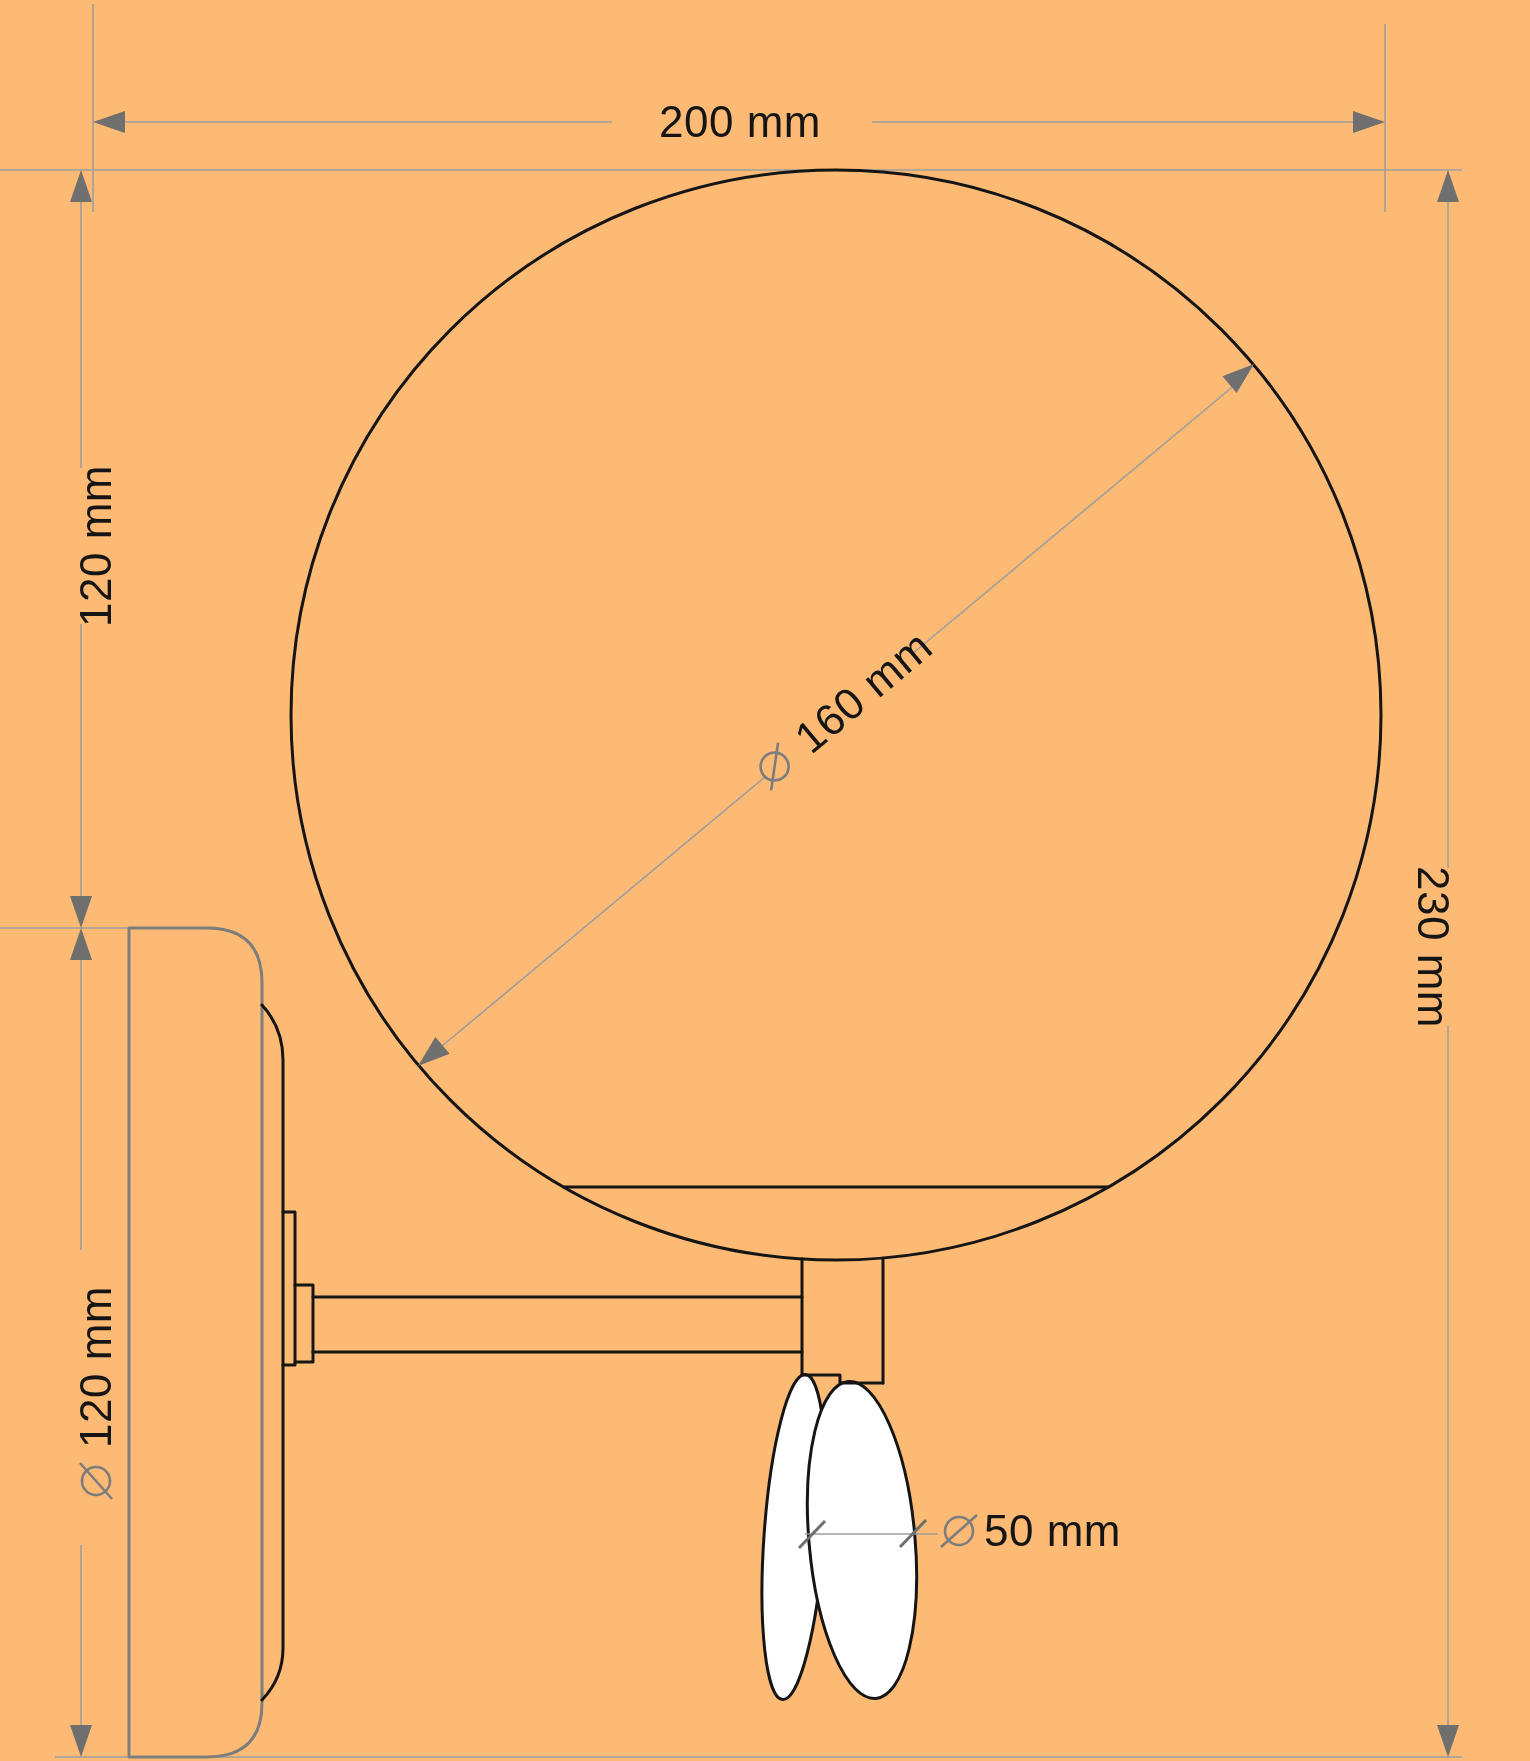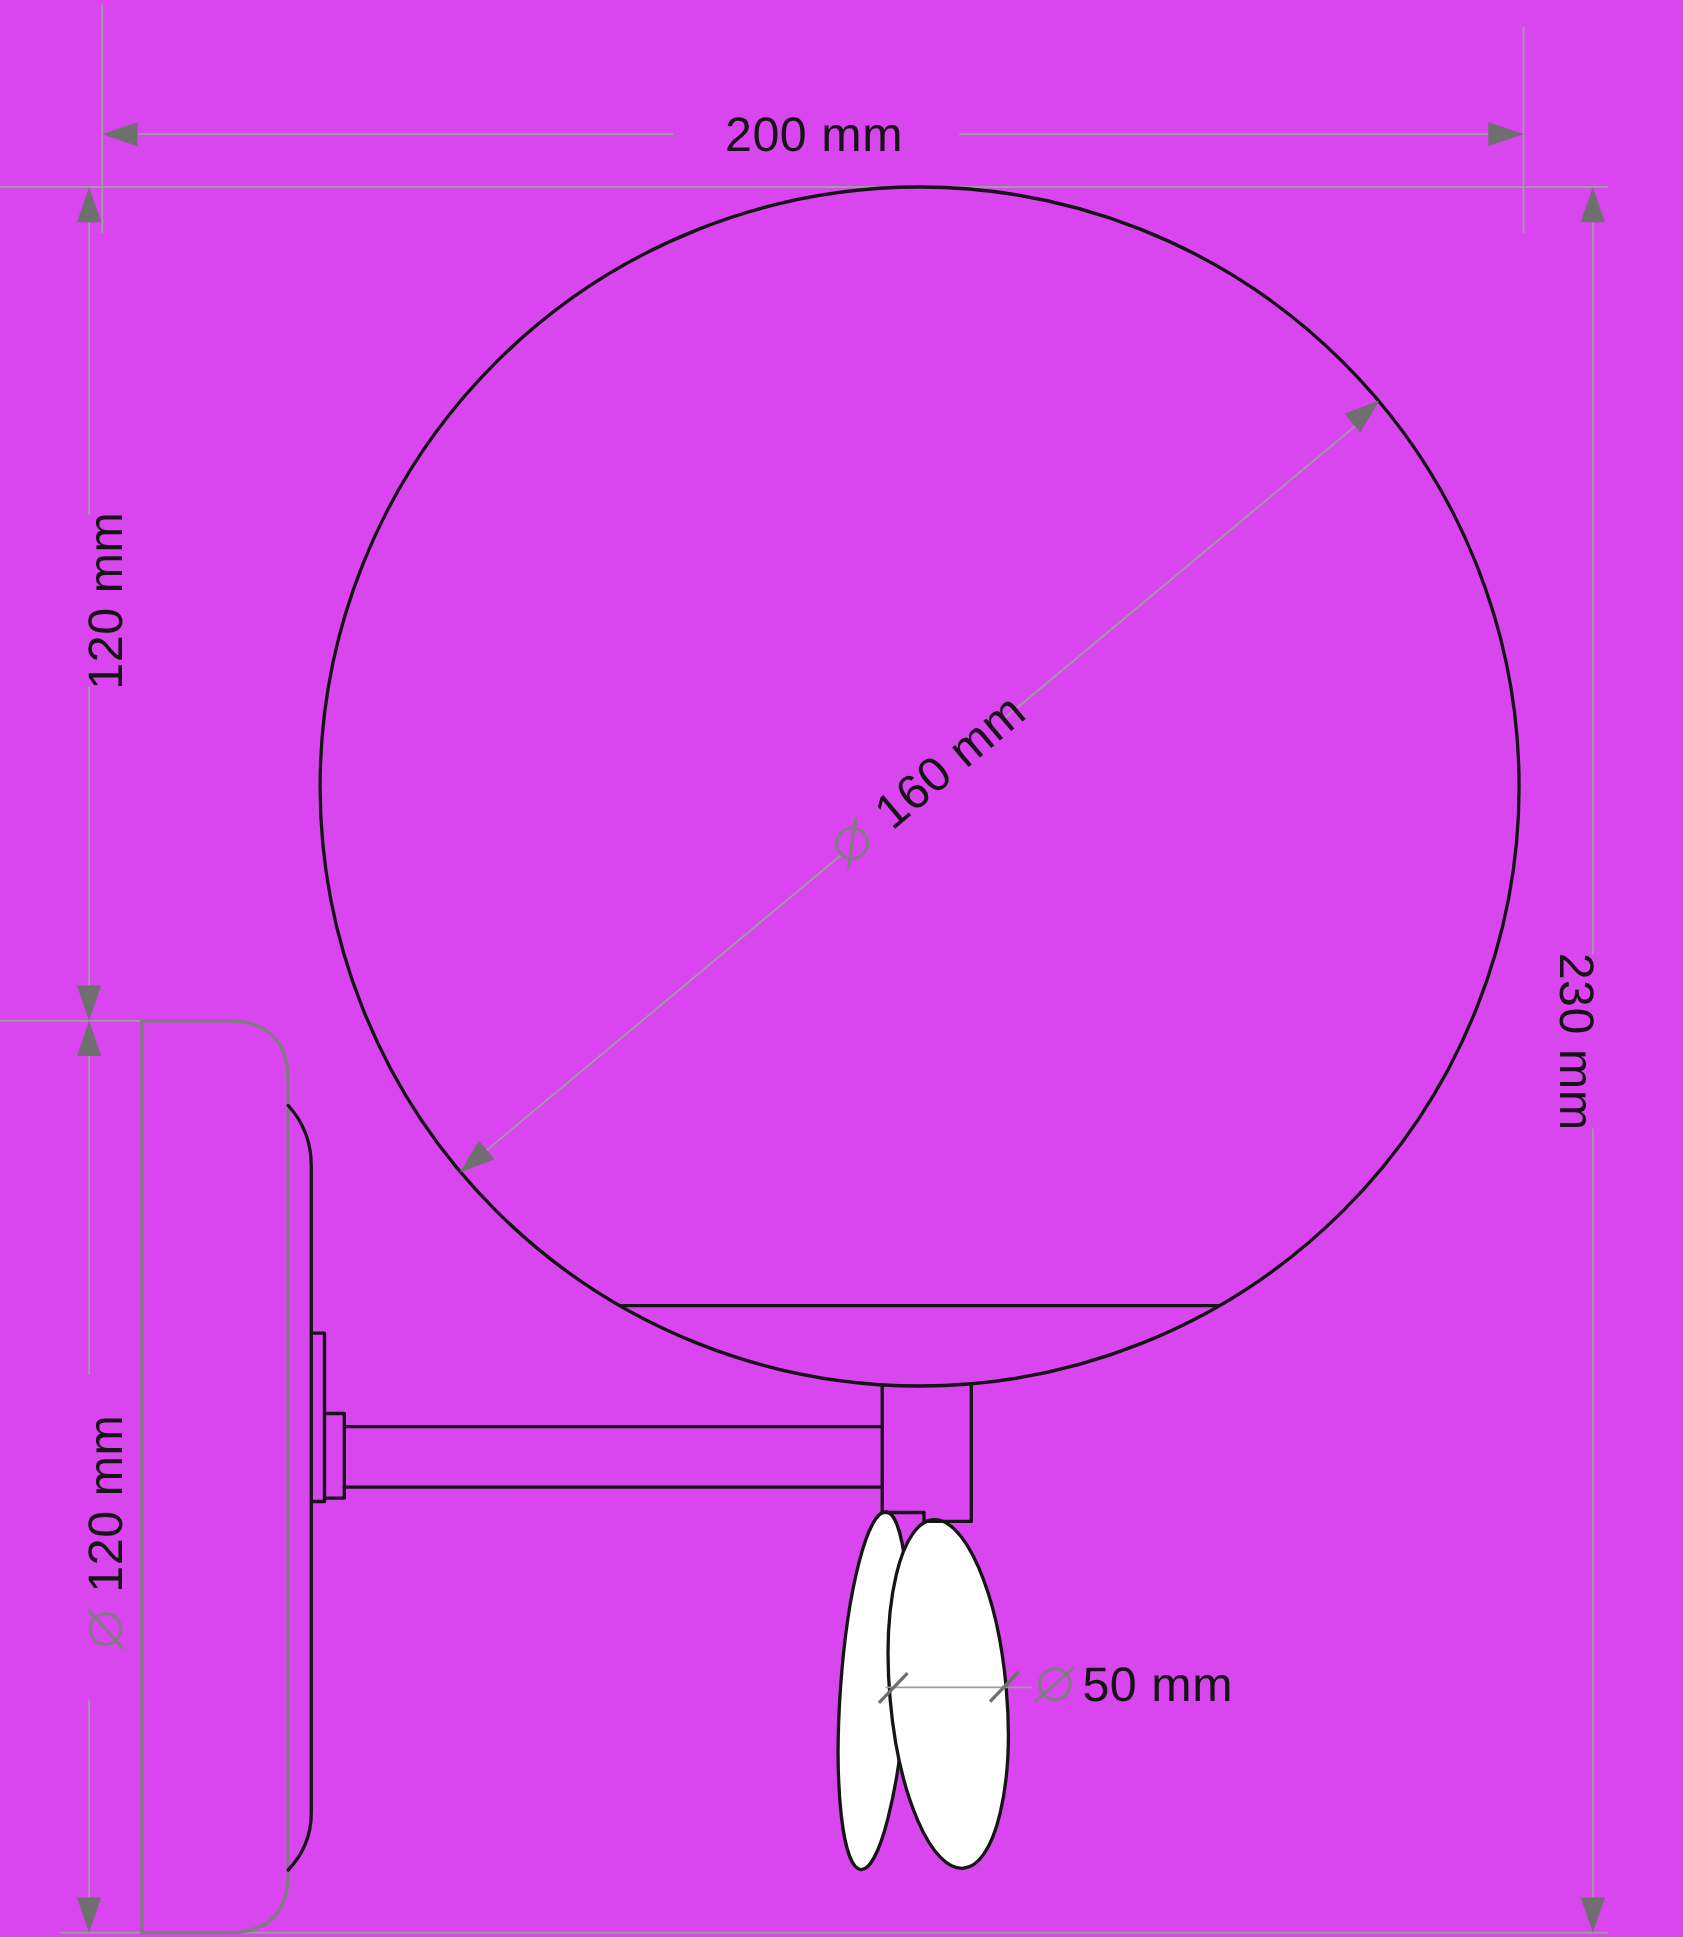--- a/index.html
+++ b/index.html
@@ -1,19 +1,19 @@
 <!DOCTYPE html>
 <html><head>
 <meta charset="utf-8">
 <style>
   html,body{margin:0;padding:0;background:#ffffff;}
   .canvas{
     position:relative;
     width:1530px;height:1761px;
-    background:#d946ef;
+    background:#fdba74;
     font-family:"Liberation Sans", sans-serif;
   }
   svg{display:block;}
   text{
     font-family:"Liberation Sans", sans-serif;
     font-size:44px;
     fill:#151515;
     letter-spacing:0.5px;
   }
   .ext-line, .dim-line{stroke:#9e9e9e;stroke-width:1.6;fill:none;}

